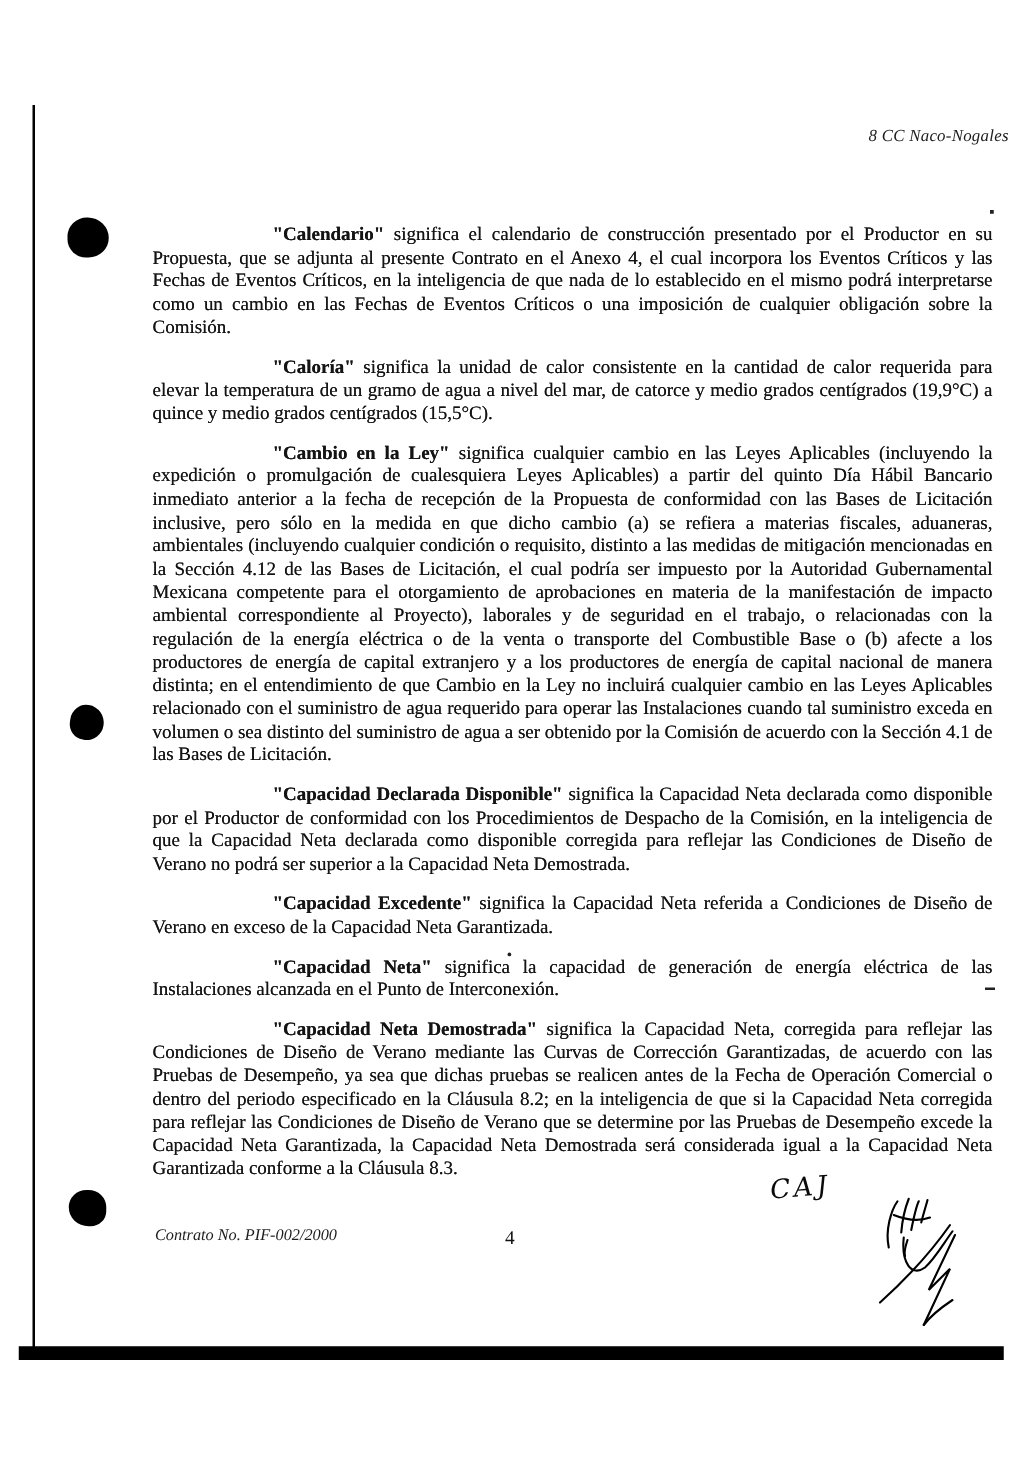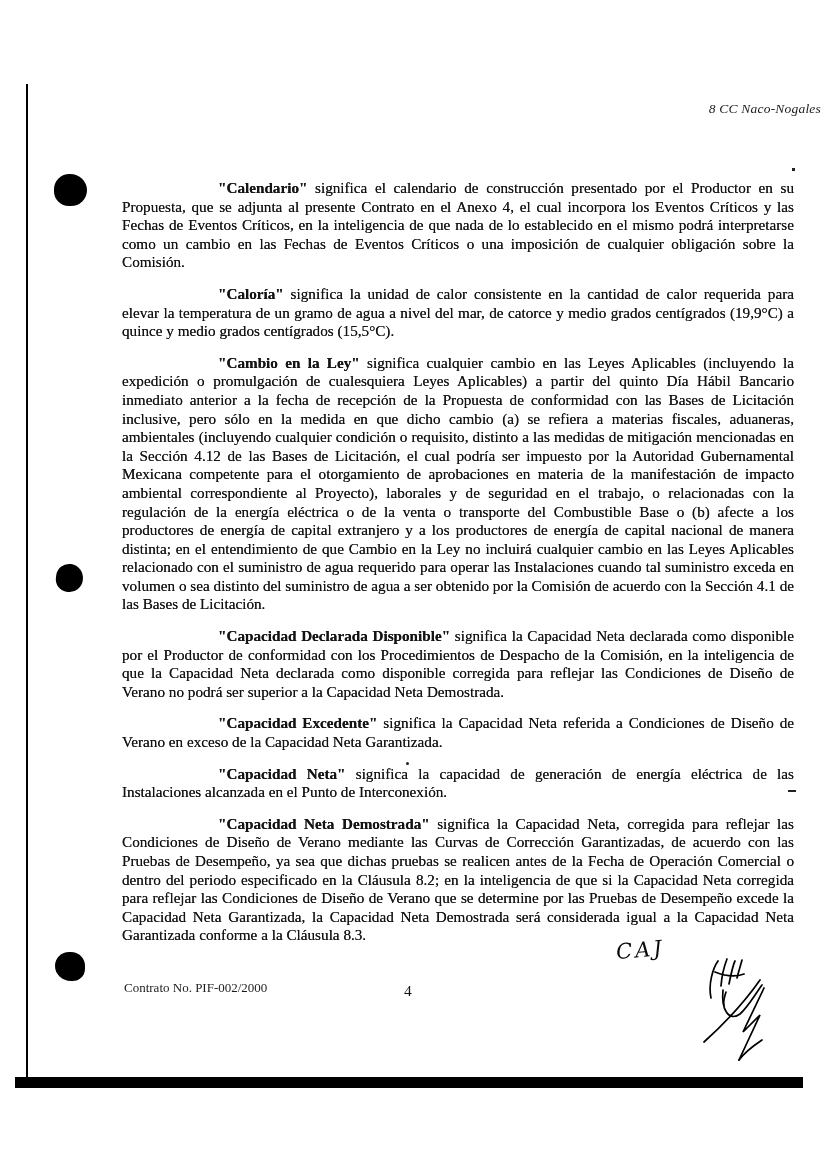--- a/index.html
+++ b/index.html
@@ -18,27 +18,27 @@
   .punch-dot{position:absolute;background:#000;border-radius:48% 52% 50% 46%;}
   .dot-1{left:54px;top:174px;width:33px;height:32px;}
   .dot-2{left:56px;top:564px;width:27px;height:28px;transform:rotate(8deg);}
   .dot-3{left:55px;top:952px;width:30px;height:29px;border-radius:50% 50% 44% 56%;}
   .speck{position:absolute;background:#222;}
   .speck-a{left:792px;top:168px;width:3px;height:3px;}
   .speck-b{left:788px;top:790px;width:8px;height:2px;}
   .speck-c{left:406px;top:762px;width:3px;height:3px;border-radius:50%;}
   
   .page-header{
-    position:absolute;right:7px;top:101px;
+    position:absolute;right:21px;top:101px;
     font-style:italic;font-size:13.5px;color:#1c1c1c;
     letter-spacing:0.2px;
   }
   .footer-contract{
     position:absolute;left:124px;top:980px;
-    font-size:13px;color:#1d1d1d;
+    font-style:italic;font-size:13px;color:#1d1d1d;
   }
   .footer-page-num{
     position:absolute;left:404px;top:982px;
     font-size:15.5px;color:#111;
   }
   
   .doc-body{
     position:absolute;left:122px;top:179px;width:672px;
     font-size:15.2px;line-height:18.6px;
     text-align:justify;

